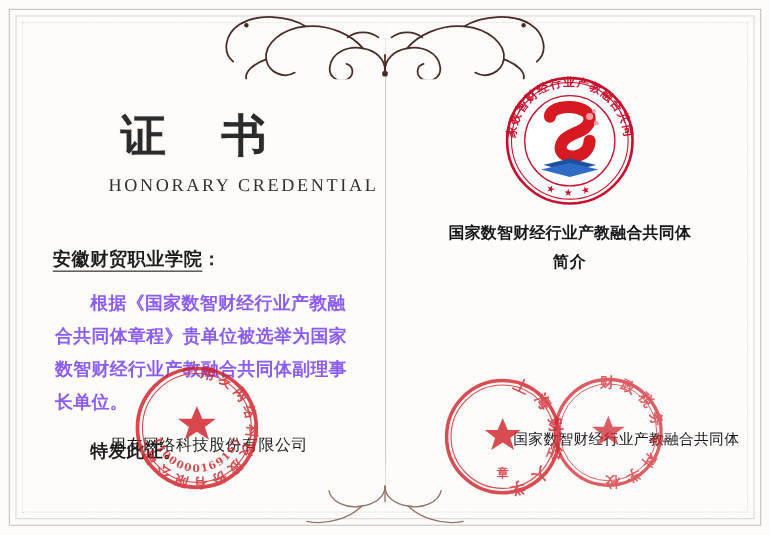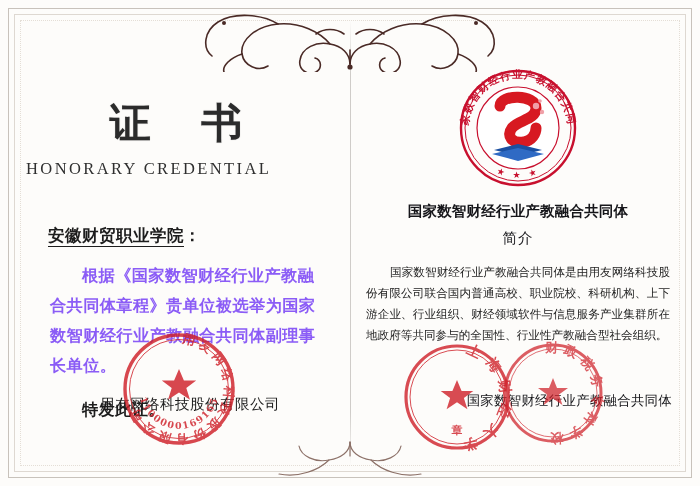--- a/index.html
+++ b/index.html
@@ -77,21 +77,21 @@
     letter-spacing: 18px;
     text-align: center;
     margin-top: 22px;
     text-shadow: 0 0 1px rgba(0,0,0,.35);
   }
   .title-en {
     font-family: "Liberation Serif", serif;
     font-size: 16.5px;
     letter-spacing: 2.4px;
     color: #2f2f2f;
-    text-align: left;
+    text-align: right;
     margin-top: 8px;
   }
   .salutation {
     margin-top: 46px;
     margin-left: 22px;
     font-family: "DejaVu Serif", serif;
     font-size: 16.5px;
     font-weight: bold;
     color: #1d1d1d;
     letter-spacing: .5px;
@@ -162,21 +162,21 @@
     font-size: 14.5px;
     font-weight: bold;
     color: #16161a;
     margin-top: 8px;
     letter-spacing: .2px;
   }
   .org-sub {
     text-align: center;
     font-family: "DejaVu Sans", sans-serif;
     font-size: 14.5px;
-    font-weight: normal;
+    font-weight: bold;
     color: #16161a;
     margin-top: 8px;
     letter-spacing: 1px;
   }
   .intro {
     margin: 14px 8px 0 8px;
     font-family: "DejaVu Sans", sans-serif;
     font-size: 11.6px;
     line-height: 21px;
     color: #1d1d1d;
@@ -320,21 +320,20 @@
             <path d="M42 88 L66 82 L90 88 L66 94 Z" fill="#1b4fa0"></path>
             <path d="M40 92 L66 86 L92 92 L66 99 Z" fill="#2f6ac4"></path>
           </g>
         </g>
       </svg>
     </div>
 
     <div class="org-title">国家数智财经行业产教融合共同体</div>
     <div class="org-sub">简介</div>
 
-    <div class="intro">国家数智财经行业产教融合共同体是由用友网络科技股份有限公司联合国内普通高校、职业院校、科研机构、上下游企业、行业组织、财经领域软件与信息服务产业集群所在地政府等共同参与的全国性、行业性产教融合型社会组织。</div>
 
     <div class="sign-block">
       <div>国家数智财经行业产教融合共同体</div>
     </div>
 
     <div class="seal seal-right-1">
       <svg viewBox="0 0 118 118" width="118" height="118">
         <defs>
           <path id="ringR1" d="M59,59 m-44,0 a44,44 0 1,1 88,0 a44,44 0 1,1 -88,0"></path>
           <path id="ringR1b" d="M59,59 m-37,0 a37,37 0 1,0 74,0"></path>

